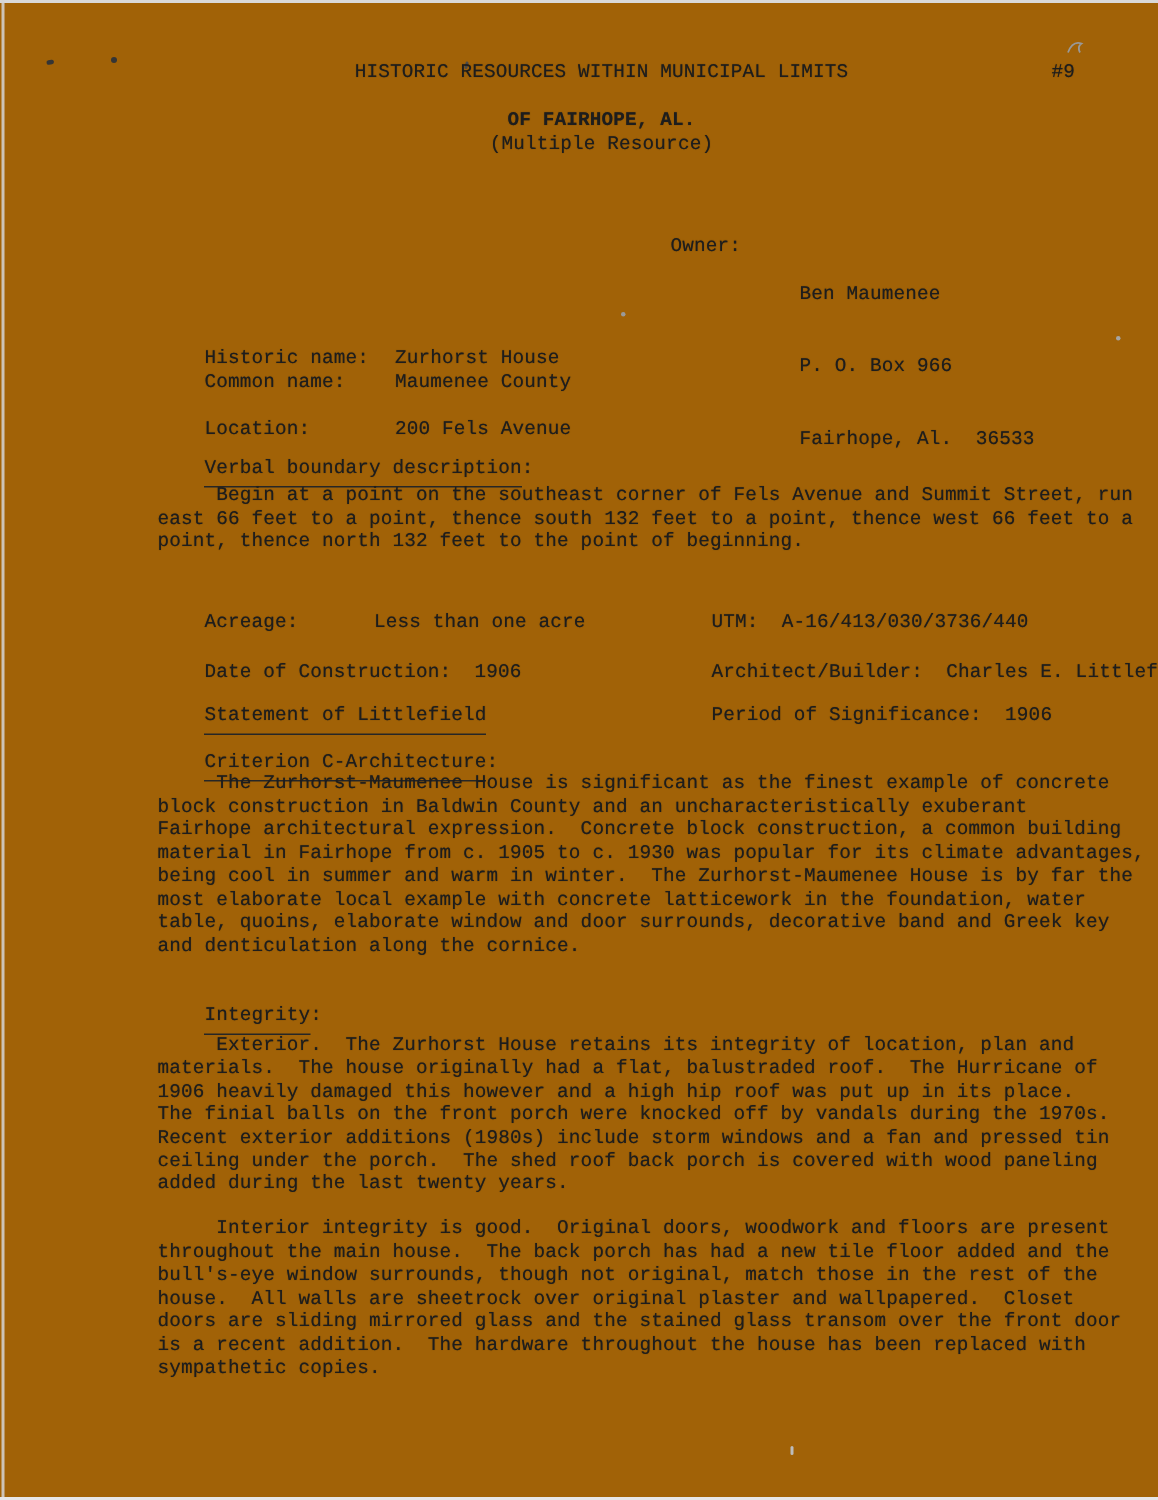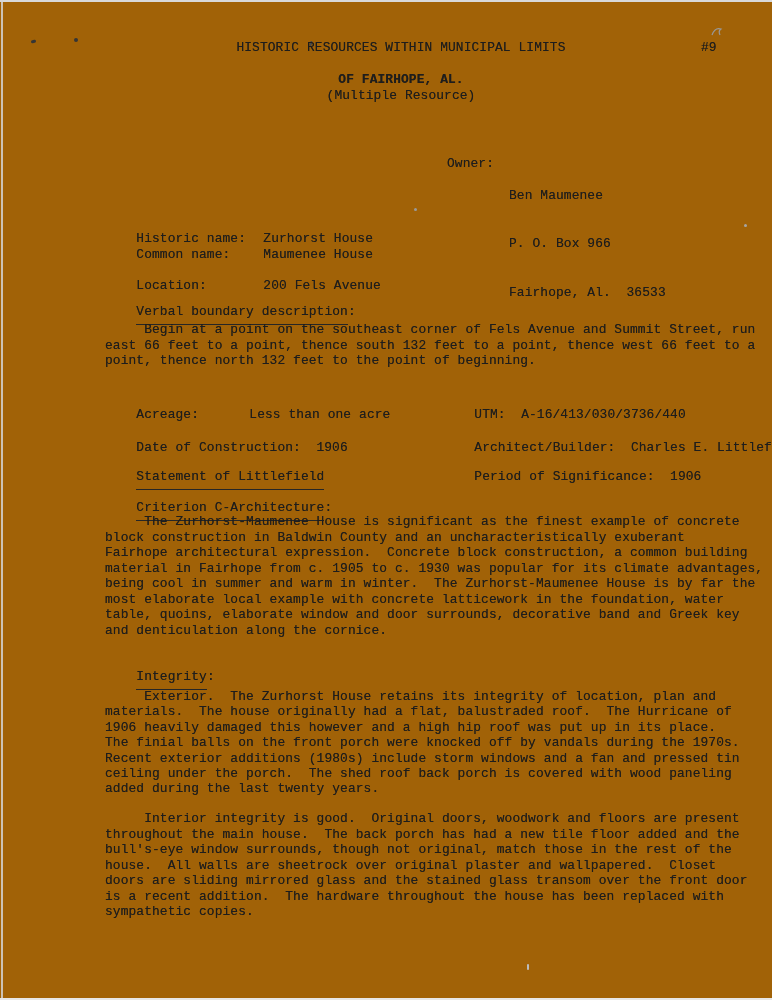--- a/index.html
+++ b/index.html
@@ -43,34 +43,34 @@
     </svg>
   <div class="speck" style="left:414px;top:208px;width:3px;height:3px;background:#9a9a9a;border-radius:50%;"></div>
   <div class="speck" style="left:744px;top:224px;width:3px;height:3px;background:#a5a5a5;border-radius:50%;"></div>
   <div class="speck" style="left:527px;top:964px;width:2px;height:6px;background:#bcbcbc;"></div>
 
   <div class="center" style="top:40px;">HISTORIC RESOURCES WITHIN MUNICIPAL LIMITS</div>
   <div class="abs" style="left:701px;top:40px;">#9</div>
   <div class="center" style="top:72px;font-weight:bold;">OF FAIRHOPE, AL.</div>
   <div class="center" style="top:88px;">(Multiple Resource)</div>
 
-  <div class="abs row" style="left:447px;top:156px;">
+  <div class="abs row" style="left:447px;top:156px;gap:24px;">
     <span class="lbl-owner">Owner:</span>
     <span class="owner-lines">
       <span>Ben Maumenee</span>
       <span>P. O. Box 966</span>
       <span>Fairhope, Al.  36533</span>
     </span>
   </div>
 
   <div class="abs" style="left:105px;top:215px;">
     <span class="lbl-id">Historic name:</span><span>Zurhorst House</span>
   </div>
   <div class="abs" style="left:105px;top:231px;">
-    <span class="lbl-id">Common name:</span><span>Maumenee House</span>
+    <span class="lbl-id">Common name:</span><span>Maumenee County</span>
   </div>
   <div class="abs" style="left:105px;top:262px;">
     <span class="lbl-id">Location:</span><span>200 Fels Avenue</span>
   </div>
 
   <div class="abs" style="left:105px;top:288px;">
     <span class="ul">Verbal boundary description</span><span>:</span>
   </div>
   <div class="para" style="left:105px;top:322px;">     Begin at a point on the southeast corner of Fels Avenue and Summit Street, run
 east 66 feet to a point, thence south 132 feet to a point, thence west 66 feet to a

